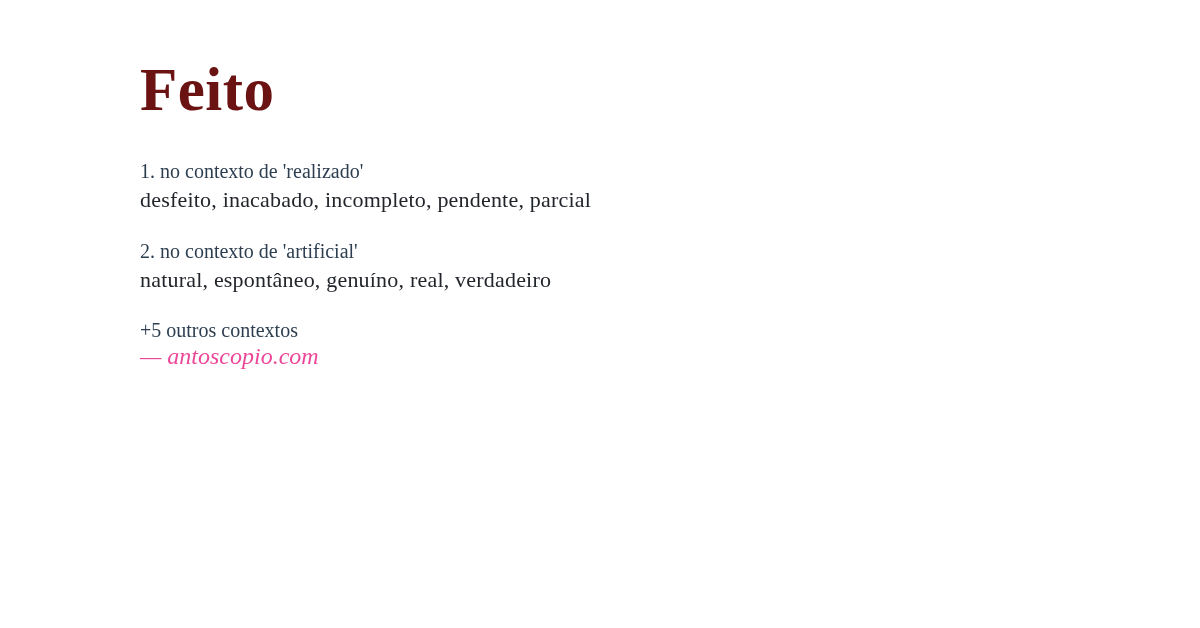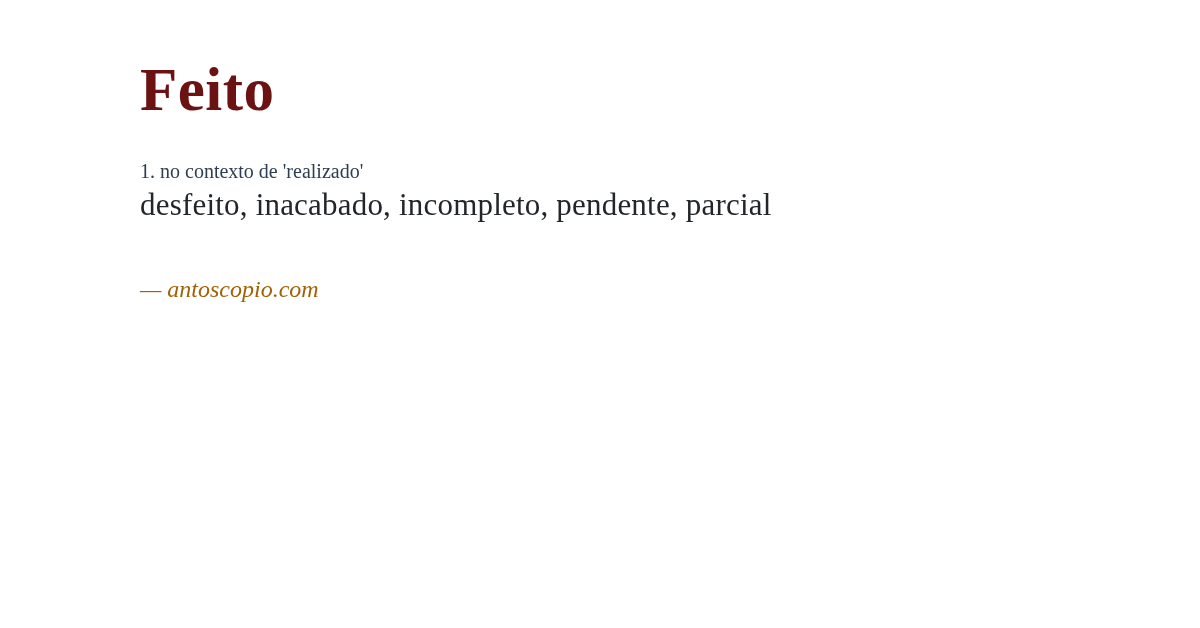--- a/index.html
+++ b/index.html
@@ -51,63 +51,65 @@
     margin-bottom: 25px;
   }
 
   .context-label {
     font-size: 20px;
     color: #2d3e50;
     line-height: 1.2;
   }
 
   .context-antonyms {
-    font-size: 31px;
+    font-size: 22px;
     color: #22262b;
     line-height: 1.25;
     margin-top: 3px;
     letter-spacing: 0.2px;
   }
 
   .more-contexts {
     font-size: 20px;
     color: #2d3e50;
     line-height: 1.2;
     margin-top: 16px;
   }
 
   .attribution {
     font-size: 24px;
     font-style: italic;
-    color: #a16207;
+    color: #ec4899;
     line-height: 1.2;
-    margin-top: 50px;
   }
 </style>
 </head>
 <body>
 
 <div class="card">
   <div class="content">
 
     <div class="word-title">Feito</div>
 
 
     <div class="contexts">
 
       <div class="context-block">
         <div class="context-label">1. no contexto de 'realizado'</div>
         <div class="context-antonyms">desfeito, inacabado, incompleto, pendente, parcial</div>
       </div>
 
       <div class="context-block">
+        <div class="context-label">2. no contexto de 'artificial'</div>
+        <div class="context-antonyms">natural, espontâneo, genuíno, real, verdadeiro</div>
       </div>
 
       <div class="context-block">
       </div>
 
     </div>
 
+    <div class="more-contexts">+5 outros contextos</div>
 
     <div class="attribution">— antoscopio.com</div>
 
   </div>
 </div>
 
 </body></html>

